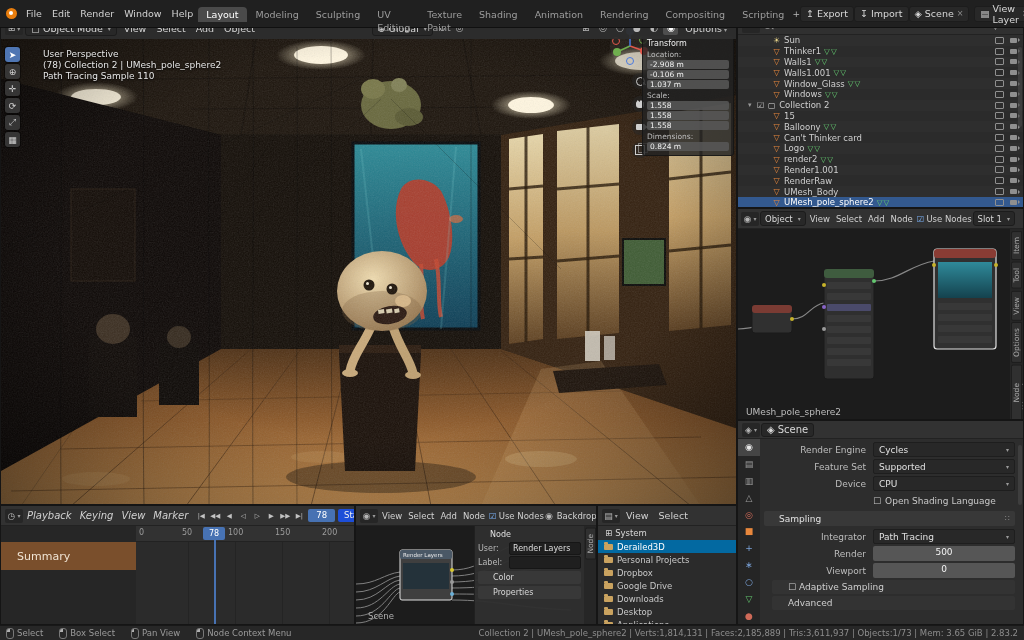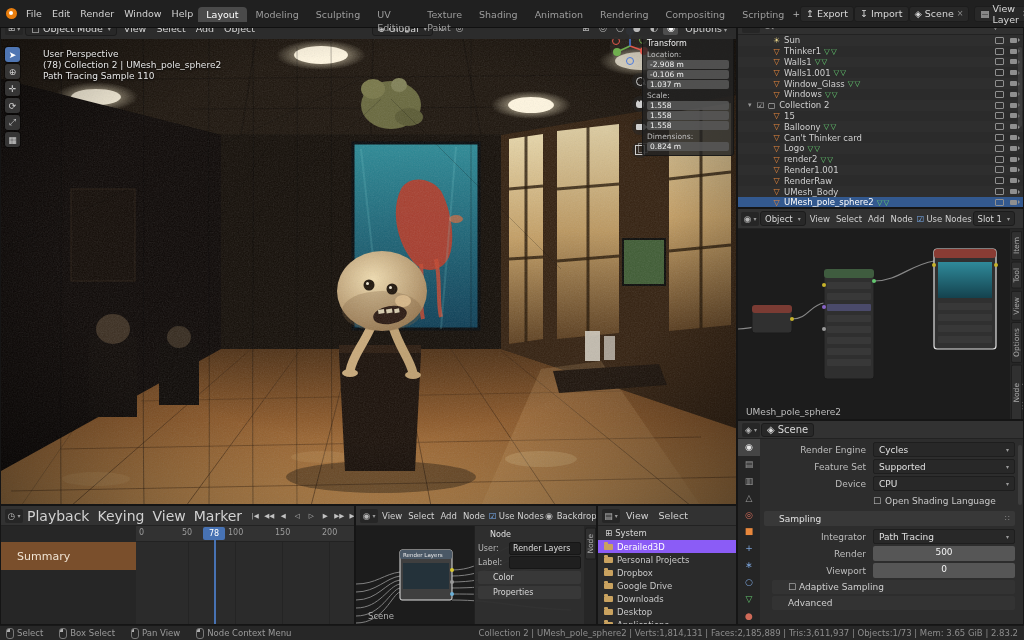--- a/index.html
+++ b/index.html
@@ -114,21 +114,21 @@
   .pnum{flex:1;background:#565656;border-radius:2px;height:15px;line-height:13px;text-align:center;color:#f3f3f3;}
   .pcheck{flex:1;display:flex;align-items:center;gap:4px;color:#c8c8c8;}
   .psec{display:flex;align-items:center;height:15px;background:#383838;border-radius:2px;margin:3px 0;padding:0 4px;gap:3px;color:#e2e2e2;}
   .psec .exp{width:8px;}
   .grip{margin-left:auto;color:#8a8a8a;font-size:8px;letter-spacing:1px;}
   .psub{display:flex;align-items:center;height:14px;background:#333333;border-radius:2px;margin:2px 0 2px 8px;padding:0 4px;gap:3px;color:#cfcfcf;}
 
   
   .timeline{left:0;top:505px;width:355px;height:120px;background:#2c2c2c;}
   .timeline .hdr{font-size:8.5px;gap:0;}
-  .timeline .menu{padding:0 4px;font-size:14px;}
+  .timeline .menu{padding:0 4px;font-size:10px;font-style:italic;}
   .tbtn{display:inline-flex;align-items:center;justify-content:center;min-width:12px;height:13px;color:#c2c2c2;font-size:6.5px;padding:0 1px;}
   .framefld{background:#4772b3;color:#fff;border-radius:2px;height:13px;line-height:13px;padding:0 8px;font-size:8.5px;margin:0 2px;}
   .rangefld{background:#1d4ed8;color:#f0f0f0;border-radius:2px;height:13px;line-height:13px;padding:0 6px;font-size:8.5px;margin:0 1px;display:inline-flex;gap:3px;flex:none;}
   .tl-channels{position:absolute;left:0;top:20px;width:135px;bottom:0;background:#262626;border-right:1px solid #1c1c1c;}
   .tl-summary{position:absolute;left:0;top:16px;right:0;height:28px;background:#7a4f2c;color:#f0e4d4;display:flex;align-items:center;font-size:11px;padding-left:4px;gap:3px;}
   .tl-area{position:absolute;left:135px;top:20px;right:0;bottom:0;background:#2b2b2b;}
   .tl-ruler{position:absolute;left:0;top:0;right:0;height:15px;background:#323232;border-bottom:1px solid #222;font-size:8px;color:#9c9c9c;}
   .rm{position:absolute;top:2px;}
   .rm0{left:3px;} .rm1{left:46px;} .rm2{left:92px;} .rm3{left:139px;} .rm4{left:186px;}
   .gl{position:absolute;top:15px;bottom:0;width:1px;background:#242424;}
@@ -149,21 +149,21 @@
   .np-row .lab{width:28px;color:#b8b8b8;flex:none;}
   .np-fld{flex:1;background:#1f1f1f;border:1px solid #161616;border-radius:2px;height:11px;line-height:11px;padding:0 3px;color:#ddd;overflow:hidden;white-space:nowrap;}
   .np-sec{display:flex;align-items:center;height:13px;background:#383838;border-radius:2px;margin-top:2px;padding:0 3px;gap:3px;color:#d8d8d8;}
   .comp-vtabs{position:absolute;right:0;top:20px;width:12px;height:100px;background:#262626;display:flex;flex-direction:column;align-items:center;padding-top:2px;box-sizing:border-box;z-index:3;}
 
   
   .files{left:597px;top:505px;width:140px;height:120px;background:#2b2b2b;}
   .files .hdr{font-size:8.5px;}
   .fsec{display:flex;align-items:center;height:14px;padding:0 4px;gap:3px;color:#d8d8d8;font-size:8.5px;background:#313131;}
   .frow{display:flex;align-items:center;height:13px;padding:0 6px;gap:4px;font-size:8.5px;color:#c8c8c8;}
-  .frow.selected{background:#8b5cf6;color:#fff;}
+  .frow.selected{background:#0369a1;color:#fff;}
   .folder-icon{position:relative;width:9px;height:6px;background:#c9a25f;border-radius:1px;flex:none;margin-top:1px;}
   .folder-icon::before{content:'';position:absolute;left:0;top:-2px;width:4px;height:2px;background:#c9a25f;border-radius:1px 1px 0 0;}
 
   
   .statusbar{position:absolute;left:0;top:625px;width:1024px;height:15px;background:#272727;border-top:1px solid #181818;
              display:flex;align-items:center;font-size:8.5px;color:#9a9a9a;padding:0 6px;gap:16px;box-sizing:border-box;}
   .hint{display:inline-flex;align-items:center;gap:3px;}
   .mouse{position:relative;width:6px;height:9px;border:1px solid #787878;border-radius:3px;}
   .mouse::before{content:'';position:absolute;left:0;top:0;width:2.5px;height:3.5px;background:#b0b0b0;border-radius:2px 0 0 0;}
   .stats{margin-left:auto;color:#8d8d8d;white-space:nowrap;}

